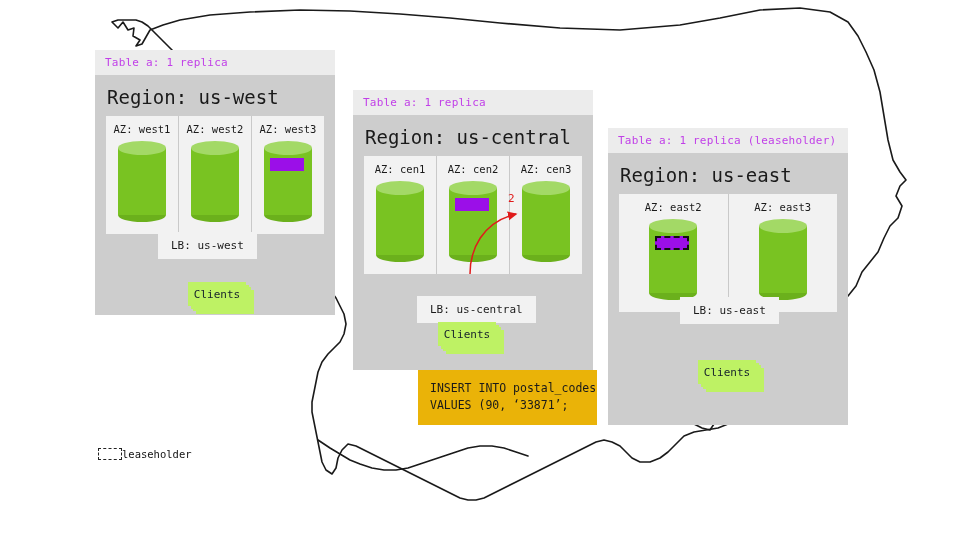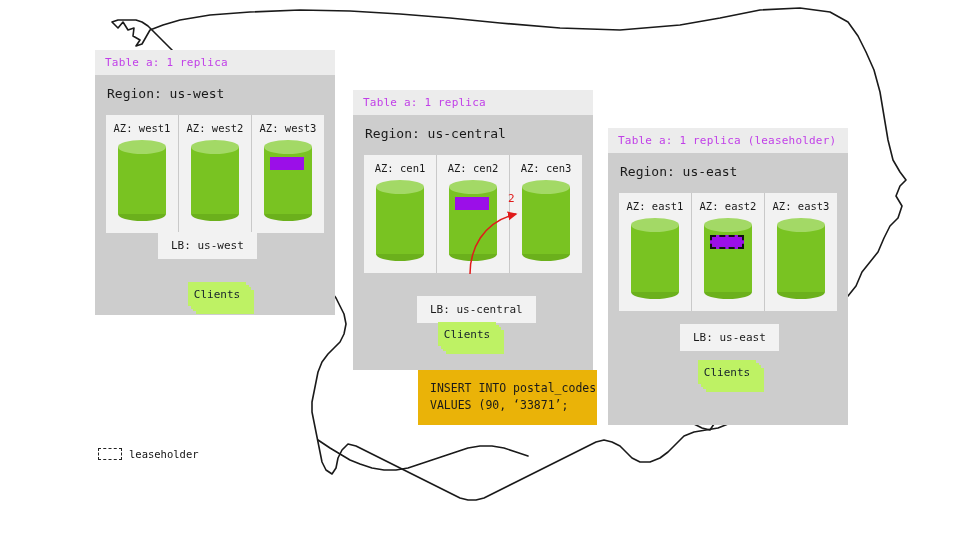--- a/index.html
+++ b/index.html
@@ -20,22 +20,22 @@
     letter-spacing:.2px;
     padding:6px 9px 6px 10px;
     white-space:nowrap;
   }
   .panel-body{
     background:#cdcdcd;
     padding:0 0 10px 0;
   }
   .region-title{
     color:#1a1a1a;
-    font-size:13px;
-    padding:11px 0 14px 12px;
+    font-size:19px;
+    padding:11px 0 8px 12px;
     white-space:nowrap;
   }
   .az-strip{
     background:#f2f2f2;
     margin:0 11px;
     display:flex;
     position:relative;
   }
   .az-cell{
     flex:1 1 0;
@@ -111,21 +111,21 @@
     color:#1a1a1a;
     font-size:11.5px;
     line-height:1.45;
     padding:10px 12px 12px 12px;
     white-space:pre;
   }
 
   
   .legend{
     position:absolute;
-    display:flex;align-items:center;gap:7px;
+    display:flex;align-items:center;
   }
   .legend .swatch{
     width:24px;height:12px;
     border:1.5px dashed #222;
     box-sizing:border-box;
     background:transparent;
   }
   .legend .lbl{font-size:10.5px;color:#111;}
 
   
@@ -262,28 +262,20 @@
 
   <div class="sql-box" style="left:418px;top:370px;width:155px;">INSERT INTO postal_codes
 VALUES (90, ‘33871’;</div>
 
   <div class="region-panel" style="left:608px;top:128px;width:240px;">
     <div class="panel-header">Table a: 1 replica (leaseholder)</div>
     <div class="panel-body" style="height:262px;">
       <div class="region-title">Region: us-east</div>
       <div class="az-strip" style="height:118px;">
 
-        <div class="az-cell">
-          <div class="az-label">AZ: east1</div>
-          <div class="cyl" style="width:48px;height:84px;">
-            <div class="bot"></div>
-            <div class="body"></div>
-            <div class="top"></div>
-          </div>
-        </div>
 
         <div class="az-cell">
           <div class="az-label">AZ: east2</div>
           <div class="cyl" style="width:48px;height:84px;">
             <div class="bot"></div>
             <div class="body"></div>
             <div class="top"></div>
             <div class="range lease" style="left:6px;top:17px;width:34px;height:14px;"></div>
           </div>
         </div>
@@ -292,21 +284,21 @@
           <div class="az-label">AZ: east3</div>
           <div class="cyl" style="width:48px;height:84px;">
             <div class="bot"></div>
             <div class="body"></div>
             <div class="top"></div>
           </div>
         </div>
 
       </div>
     </div>
-    <div class="lb-box" style="left:72px;top:196px;">LB: us-east</div>
+    <div class="lb-box" style="left:72px;top:169px;">LB: us-east</div>
     <div class="clients" style="left:90px;top:232px;">
       <div class="card c1"></div>
       <div class="card c2"></div>
       <div class="card c3"></div>
       <div class="card c4">Clients</div>
     </div>
   </div>
 
   <svg id="arrow-layer" viewBox="0 0 960 540">
     <defs>

